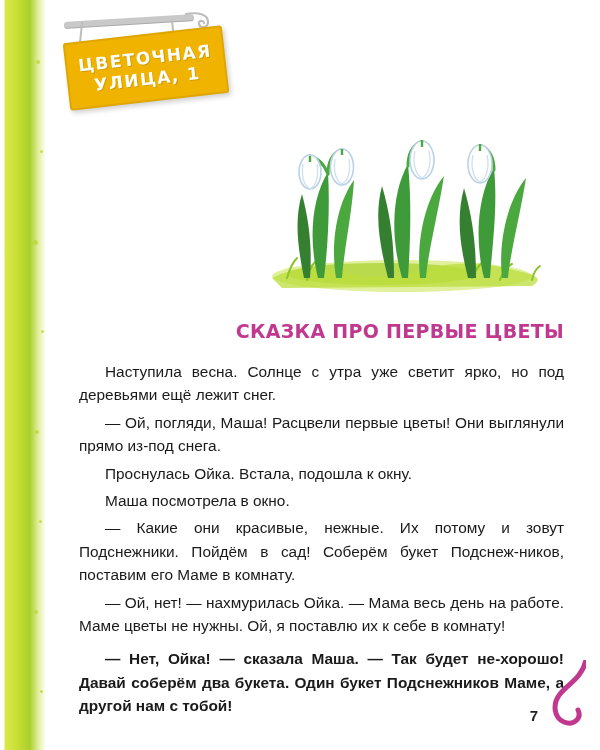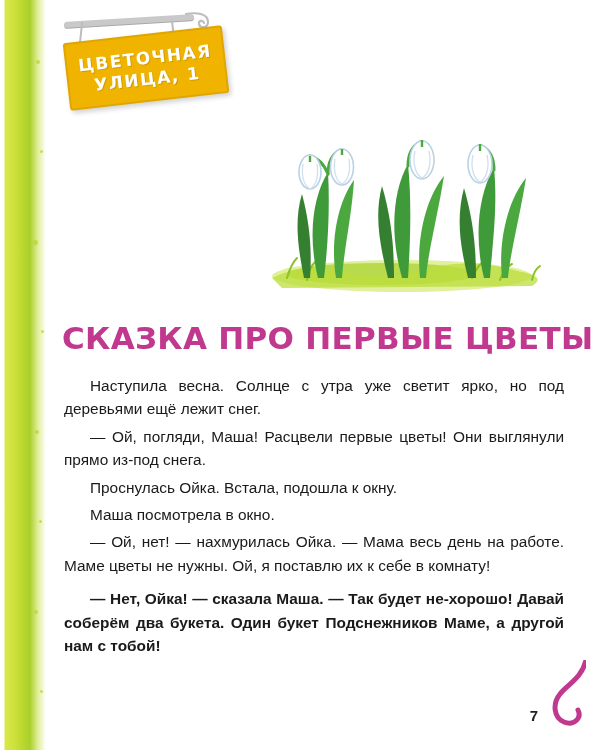--- a/index.html
+++ b/index.html
@@ -117,34 +117,34 @@
   .content {
     position: absolute;
     left: 62px;
     top: 320px;
     width: 502px;
   }
   .story-title {
     color: #c0398f;
     font-family: "DejaVu Sans", sans-serif;
     font-weight: bold;
-    font-size: 31px;
+    font-size: 19px;
     letter-spacing: 0.3px;
-    text-align: center;
+    text-align: right;
     margin: 0 0 18px 0;
     white-space: nowrap;
   }
   .para {
     font-family: "Liberation Sans", sans-serif;
     font-size: 15.4px;
     line-height: 1.52;
     color: #1a1a1a;
     text-align: justify;
     text-justify: inter-word;
-    margin: 0 0 4px 2px;
+    margin: 0 0 4px 17px;
     text-indent: 26px;
     hyphens: manual;
   }
   .para.gap { margin-top: 10px; font-weight: bold; }
 
   
   .page-number {
     position: absolute;
     right: 62px;
     bottom: 26px;
@@ -261,20 +261,21 @@
   </svg>
 </div>
 
 <div class="content">
   <h1 class="story-title">СКАЗКА ПРО ПЕРВЫЕ ЦВЕТЫ</h1>
 
   <p class="para">Наступила весна. Солнце с утра уже светит ярко, но под деревьями ещё лежит снег.</p>
   <p class="para">— Ой, погляди, Маша! Расцвели первые цветы! Они выглянули прямо из-под снега.</p>
   <p class="para">Проснулась Ойка. Встала, подошла к окну.</p>
   <p class="para">Маша посмотрела в окно.</p>
+  <p class="para">— Какие они красивые, нежные. Их потому и зовут Подснежники. Пойдём в сад! Соберём букет Подснеж-ников, поставим его Маме в комнату.</p>
   <p class="para">— Ой, нет! — нахмурилась Ойка. — Мама весь день на работе. Маме цветы не нужны. Ой, я поставлю их к себе в комнату!</p>
   <p class="para gap">— Нет, Ойка! — сказала Маша. — Так будет не-хорошо! Давай соберём два букета. Один букет Подснежников Маме, а другой нам с тобой!</p>
 </div>
 
 <div class="page-number">7</div>
 <svg class="corner-flourish" viewBox="0 0 66 80">
   <path d="M66 0 C62 18, 48 24, 40 34 C32 44, 34 58, 44 62 C54 66, 62 58, 58 50" fill="none" stroke="#c0398f" stroke-width="5" stroke-linecap="round"></path>
 </svg>
 
 </body></html>

